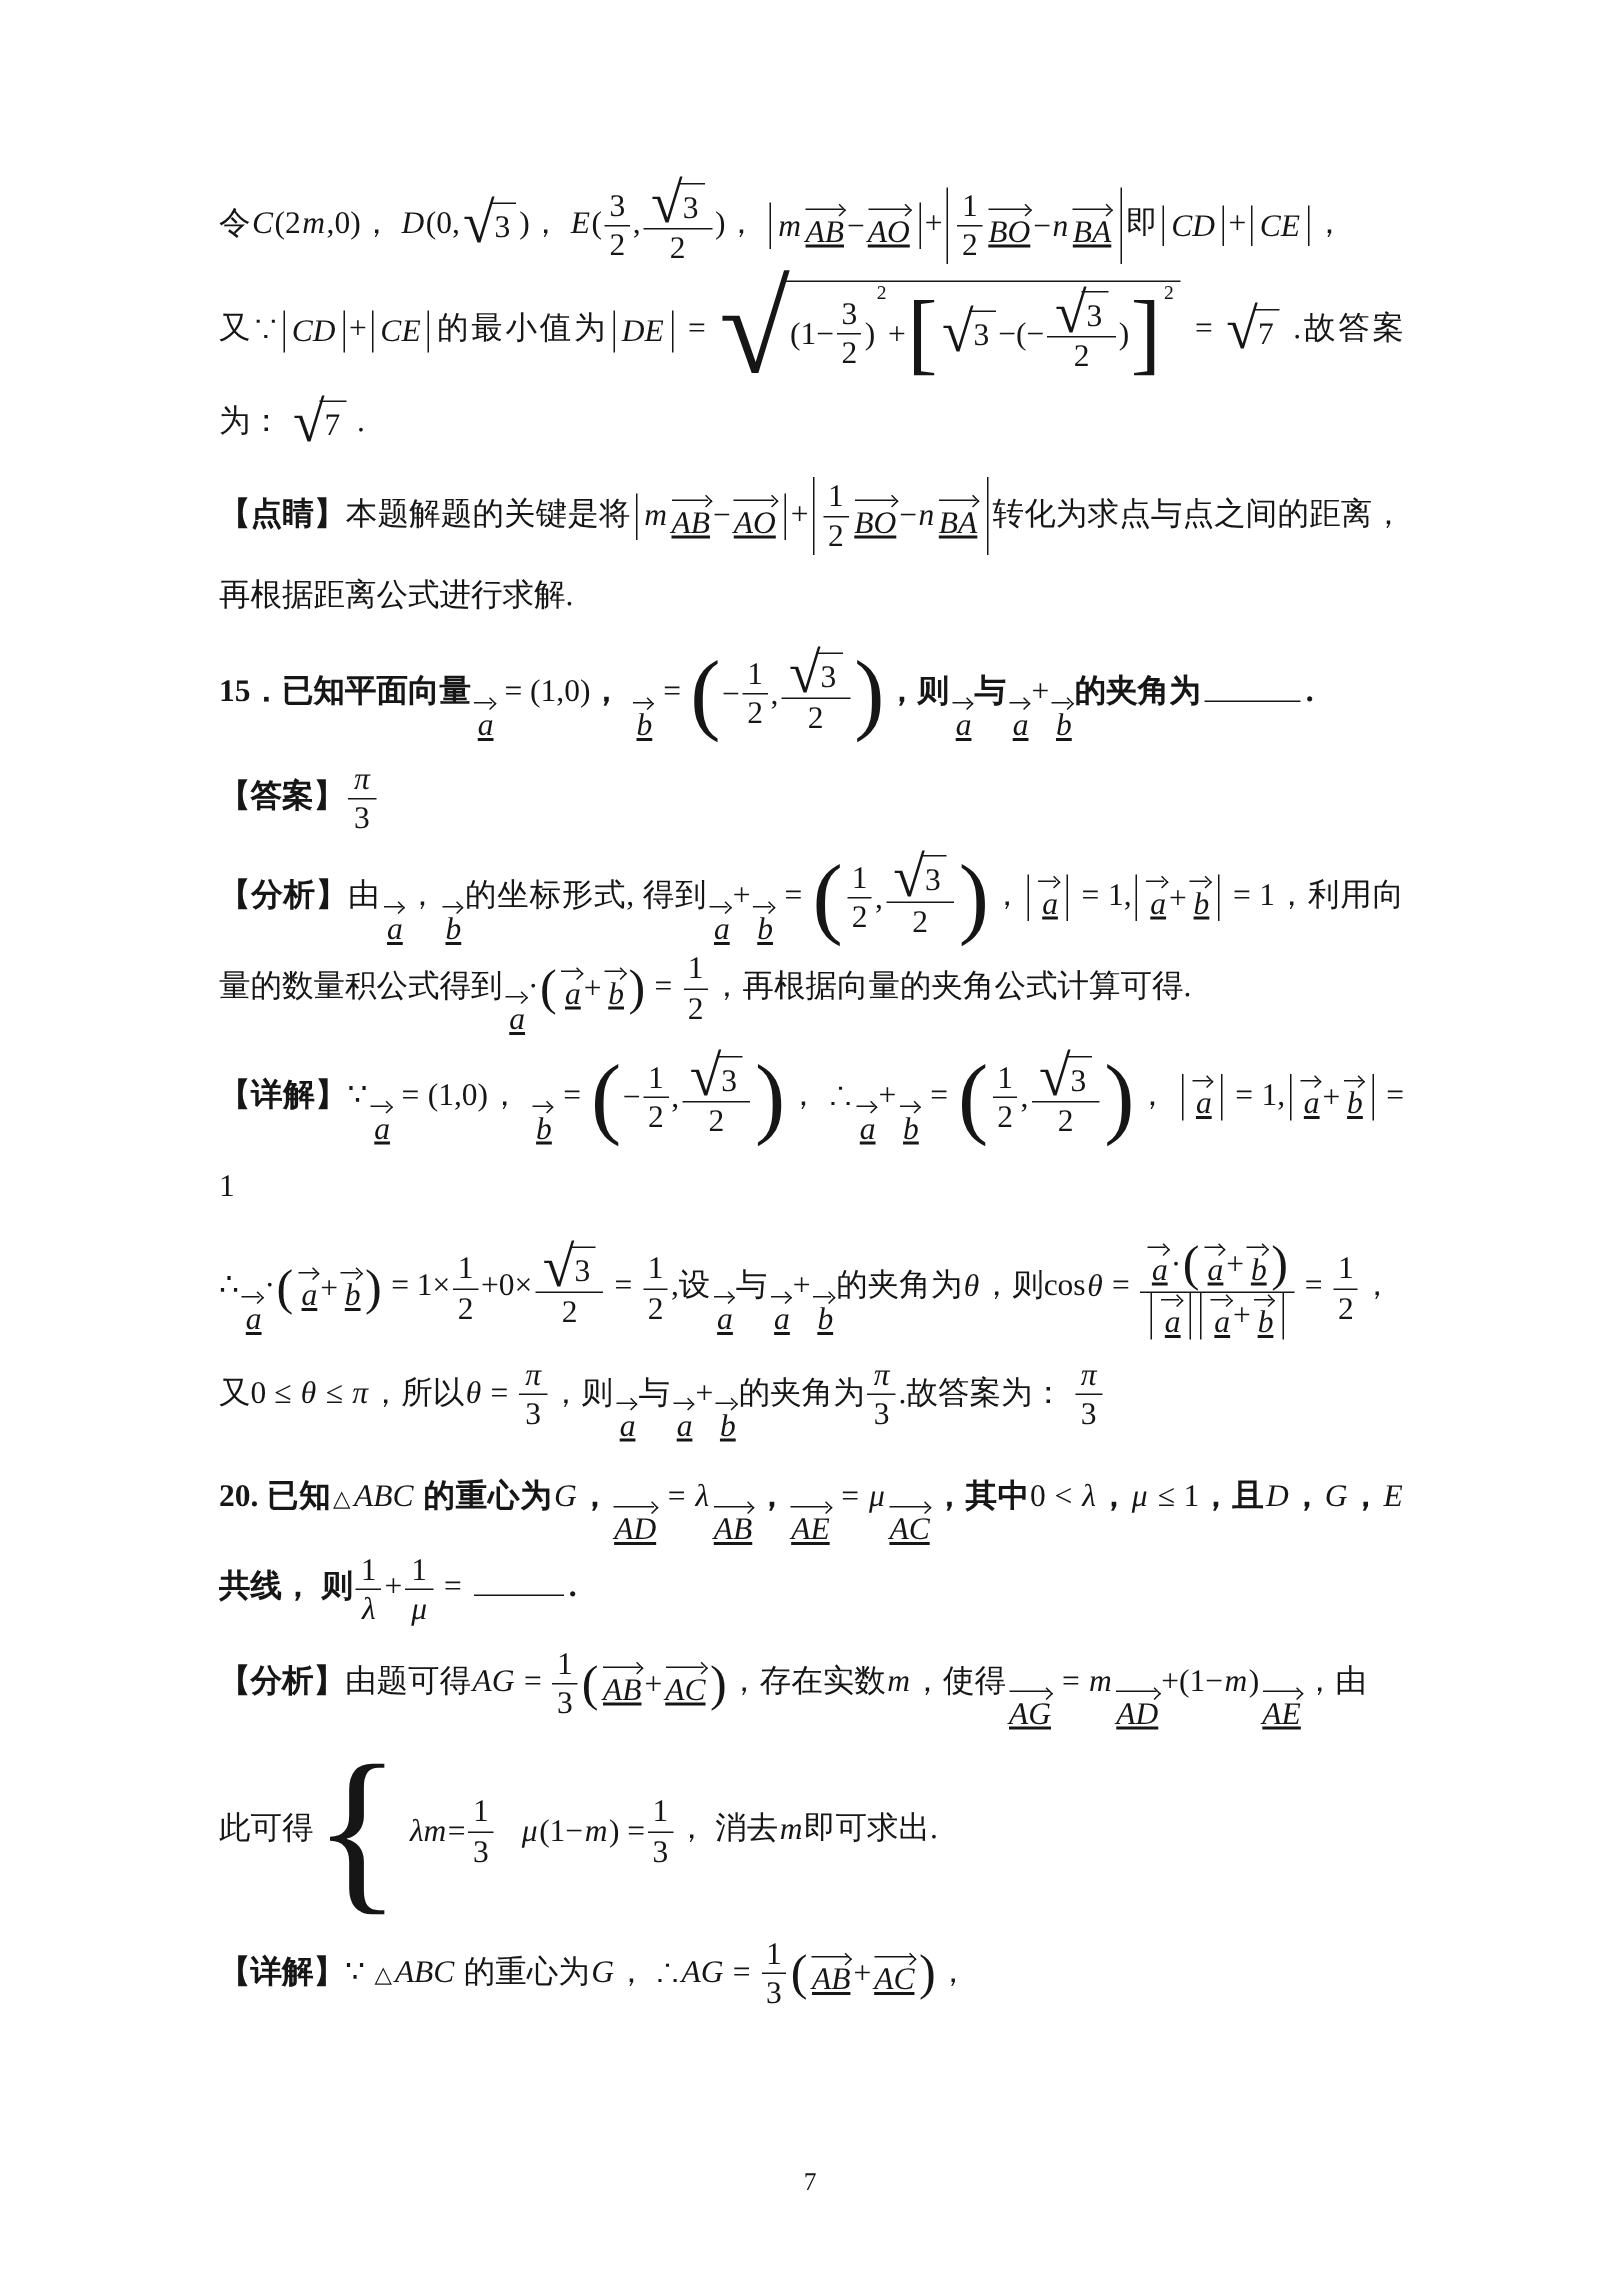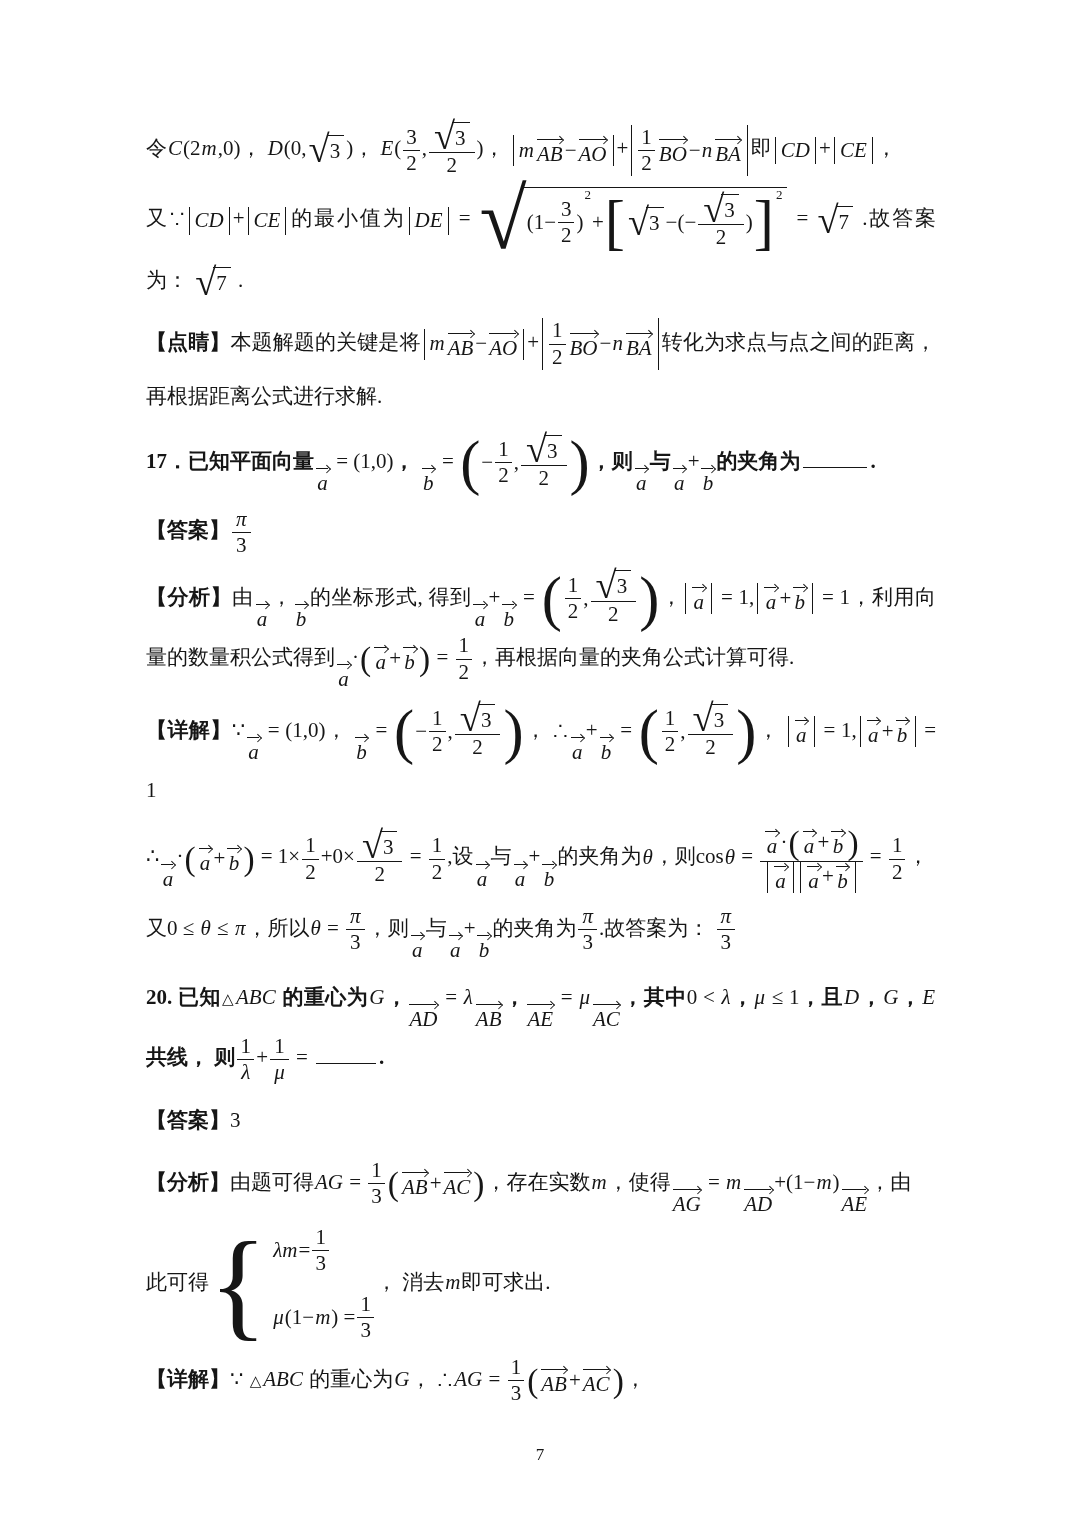--- a/index.html
+++ b/index.html
@@ -13,39 +13,39 @@
   .mline{line-height:2.5;margin-bottom:9px;text-align:justify;}
   
   .mi{font-style:italic;padding:0 1px;}
   .mb{font-weight:bold;}
   .sm{font-size:0.72em;padding:0 1px;}
   .fr{display:inline-flex;flex-direction:column;align-items:center;vertical-align:middle;
       line-height:1.15;text-align:center;margin:0 2px;}
   .fn{padding:0 3px;display:inline-flex;align-items:center;justify-content:center;line-height:1.2;}
   .fbar{align-self:stretch;border-top:1.4px solid currentColor;height:0;}
   .fd{padding:0 3px;display:inline-flex;align-items:center;justify-content:center;line-height:1.2;}
-  .vec{display:inline-flex;flex-direction:column;align-items:center;vertical-align:-0.2em;
-       line-height:1.05;margin:0 1px;}
+  .vec{display:inline-flex;flex-direction:column;align-items:flex-end;vertical-align:-0.2em;
+       line-height:1.05;margin:0 1px;text-decoration:underline;}
   .va{position:relative;height:8px;align-self:stretch;min-width:15px;}
   .va::before{content:"";position:absolute;left:1px;right:2px;top:4px;border-top:1.3px solid currentColor;}
   .va::after{content:"";position:absolute;right:1px;top:2.2px;width:4.5px;height:4.5px;
              border-top:1.3px solid currentColor;border-right:1.3px solid currentColor;transform:rotate(45deg);}
   .vb{font-style:italic;padding:0 1px;line-height:1.1;}
   .ab{display:inline-flex;align-items:center;border-left:1.4px solid currentColor;
       border-right:1.4px solid currentColor;padding:0 4px;margin:0 3px;vertical-align:middle;line-height:1.3;}
   .grp{display:inline-flex;align-items:center;vertical-align:middle;margin:0 1px;}
   .gb{display:inline-flex;align-items:center;padding:0 1px;line-height:1.3;}
   .d{line-height:1.05;align-self:center;}
   .sq{display:inline-flex;align-items:stretch;vertical-align:middle;margin:0 2px;}
   .sqs{display:inline-flex;align-items:flex-end;line-height:0.78;margin-right:-3px;}
   .sqb{border-top:1.4px solid currentColor;padding:2px 4px 0 3px;display:inline-flex;
        align-items:center;line-height:1.3;}
   .cases{display:inline-flex;align-items:center;vertical-align:middle;}
   .cbr{line-height:0.95;}
-  .crows{display:inline-flex;flex-direction:column;justify-content:center;gap:16px;padding-left:5px;}
+  .crows{display:inline-flex;flex-direction:row;justify-content:center;gap:16px;padding-left:5px;}
   .crow{display:inline-flex;align-items:center;line-height:1.3;}
   sup{font-size:0.62em;vertical-align:super;line-height:1;padding:0 1px;}
   .gb > sup,.sqb > sup{align-self:flex-start;margin-top:-2px;}
   .blank{display:inline-block;border-bottom:1.4px solid currentColor;height:1.02em;
          vertical-align:baseline;margin:0 3px;}
   .footer{position:absolute;left:0;width:100%;bottom:62px;text-align:center;font-size:17px;}
 </style>
 </head>
 <body>
 
@@ -134,21 +134,21 @@
             <span class="fn">1</span>
             <span class="fbar"></span>
             <span class="fd">2</span>
           </span><span class="vec">
             <span class="va"></span>
             <span class="vb">BO</span>
           </span>−<span class="mi">n</span><span class="vec">
             <span class="va"></span>
             <span class="vb">BA</span>
           </span></span>转化为求点与点之间的距离，再根据距离公式进行求解.</div>
-    <div class="mline"><span class="mb">17．已知平面向量</span><span class="vec">
+    <div class="mline"><span class="mb">15．已知平面向量</span><span class="vec">
           <span class="va"></span>
           <span class="vb">a</span>
         </span> = (1,0)<span class="mb">，</span> <span class="vec">
           <span class="va"></span>
           <span class="vb">b</span>
         </span> = <span class="grp">
           <span class="d dl" style="font-size: 60.48px;">(</span>
           <span class="gb">−<span class="fr">
               <span class="fn">1</span>
               <span class="fbar"></span>
@@ -418,21 +418,20 @@
           <span class="fd">
             <span class="mi">λ</span>
           </span>
         </span>+<span class="fr">
           <span class="fn">1</span>
           <span class="fbar"></span>
           <span class="fd">
             <span class="mi">μ</span>
           </span>
         </span> = <span class="blank" style="width: 60px;"></span><span class="mb">.</span></div>
-    <div class="mline"><span class="mb">【答案】</span>3</div>
     <div class="mline"><span class="mb">【分析】</span>由题可得<span class="mi">AG</span> = <span class="fr">
           <span class="fn">1</span>
           <span class="fbar"></span>
           <span class="fd">3</span>
         </span><span class="grp">
           <span class="d dl" style="font-size: 33.48px;">(</span>
           <span class="gb"><span class="vec">
               <span class="va"></span>
               <span class="vb">AB</span>
             </span>+<span class="vec">

